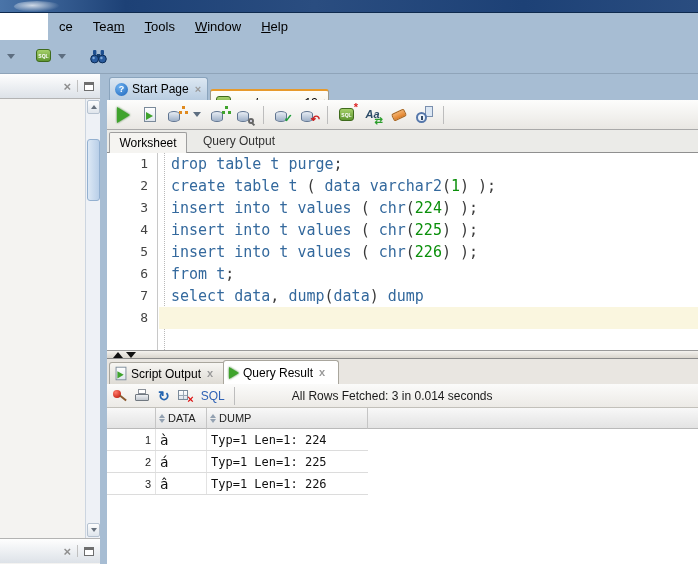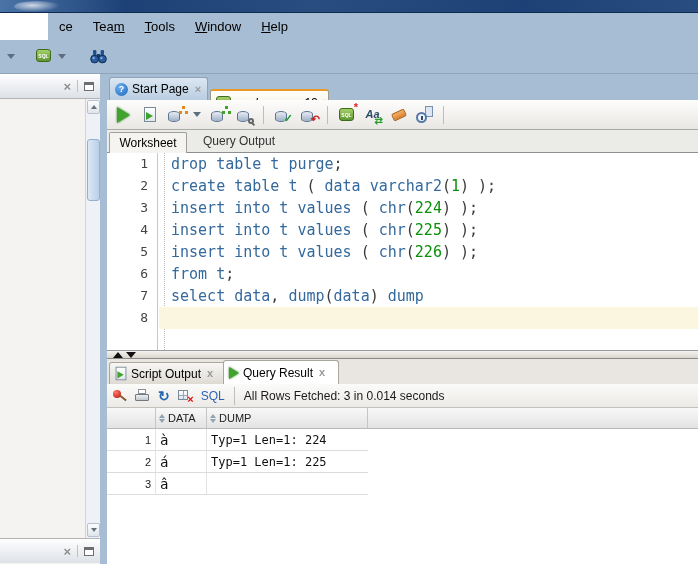--- a/index.html
+++ b/index.html
@@ -138,21 +138,21 @@
   
   .btabbar{position:absolute;left:0;top:285px;width:591px;height:25px;background:#e9e6e1;}
   .tab-script{left:2px;top:3px;width:128px;height:22px;
     background:linear-gradient(#f7f6f3,#dedbd4);border:1px solid #a9a69d;border-bottom:none;}
   .tab-qr{left:116px;top:1px;width:116px;height:24px;background:#fff;
     border:1px solid #a9a69d;border-bottom:none;}
   .rtoolbar{position:absolute;left:0;top:310px;width:591px;height:24px;
     background:linear-gradient(#fbfbfa,#eceae6);border-bottom:1px solid #c2c0ba;
     display:flex;align-items:center;gap:8px;padding-left:6px;font-size:12px;}
   .sql-label{color:#2f62b5;font-size:12px;}
-  .status-text{color:#1a1a1a;}
+  .status-text{color:#1a1a1a;margin-left:48px;}
 
   .pin-icon{position:relative;width:14px;height:14px;}
   .pin-head{position:absolute;left:0;top:1px;width:8px;height:8px;border-radius:50%;
     background:radial-gradient(circle at 35% 30%,#ff7b6b,#b80d00);}
   .pin-stick{position:absolute;left:6px;top:8px;width:8px;height:2px;background:#8a5a30;transform:rotate(38deg);}
   .printer-icon{position:relative;width:15px;height:13px;}
   .printer-body{position:absolute;left:0;bottom:1px;width:14px;height:7px;border:1px solid #707880;
     background:linear-gradient(#eef0f3,#c2c8cf);border-radius:1px;}
   .printer-paper{position:absolute;left:3px;top:0;width:8px;height:5px;background:#fff;border:1px solid #8a9098;}
   .refresh-icon{color:#2565b0;font-size:14px;font-weight:bold;line-height:1;}
@@ -410,18 +410,19 @@
             <div class="gc gc-dump">Typ=1 Len=1: 224</div>
           </div>
           <div class="grow">
             <div class="gc gc-num">2</div>
             <div class="gc gc-data">á</div>
             <div class="gc gc-dump">Typ=1 Len=1: 225</div>
           </div>
           <div class="grow">
             <div class="gc gc-num">3</div>
             <div class="gc gc-data">â</div>
+            <div class="gc gc-dump">Typ=1 Len=1: 226</div>
           </div>
         </div>
     </div>
 
   </div>
 </div>
 
 </body></html>

